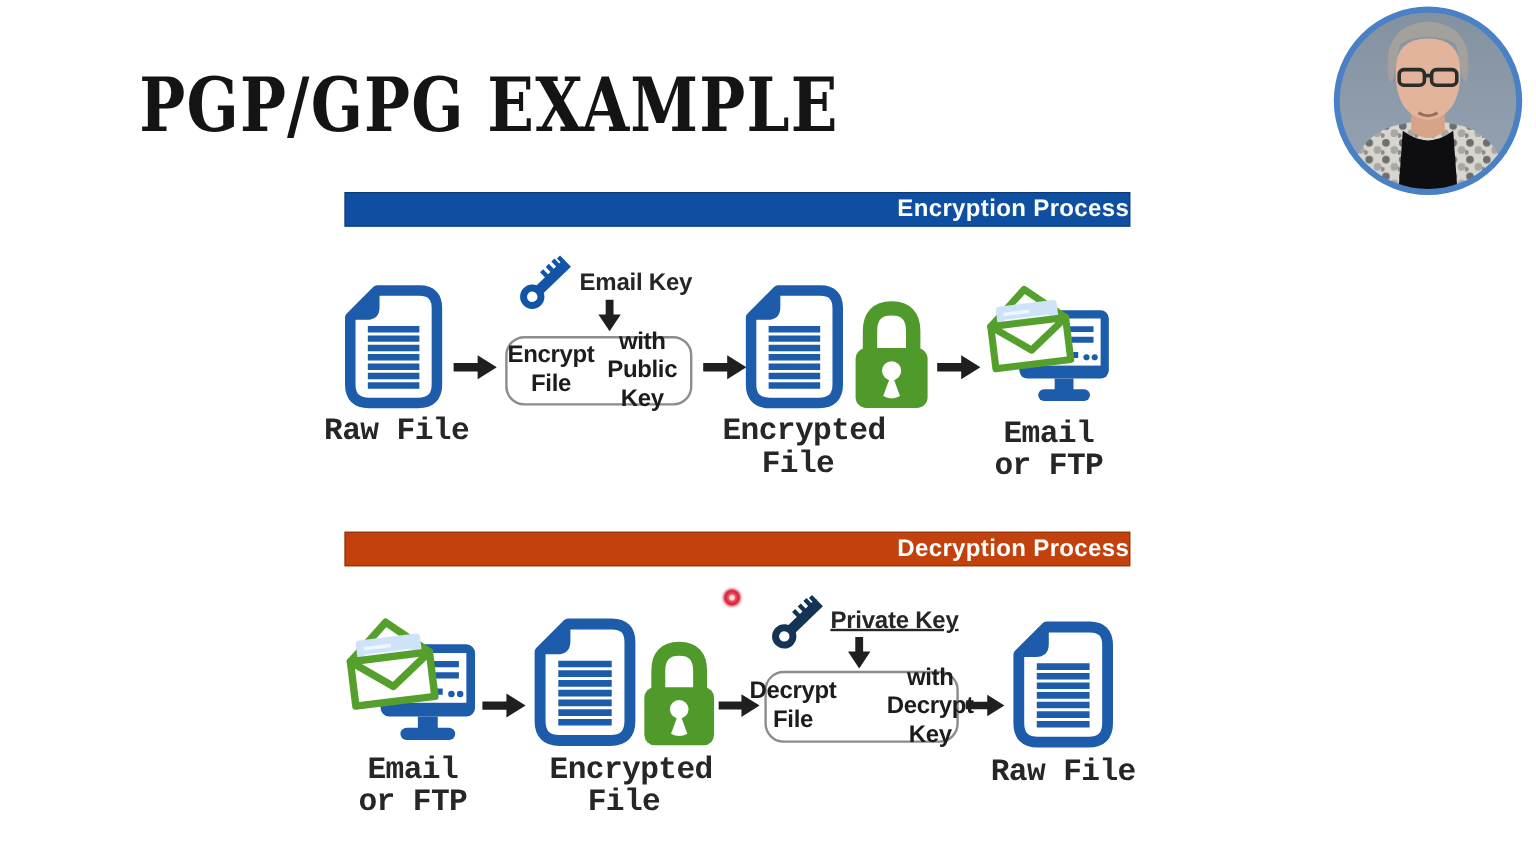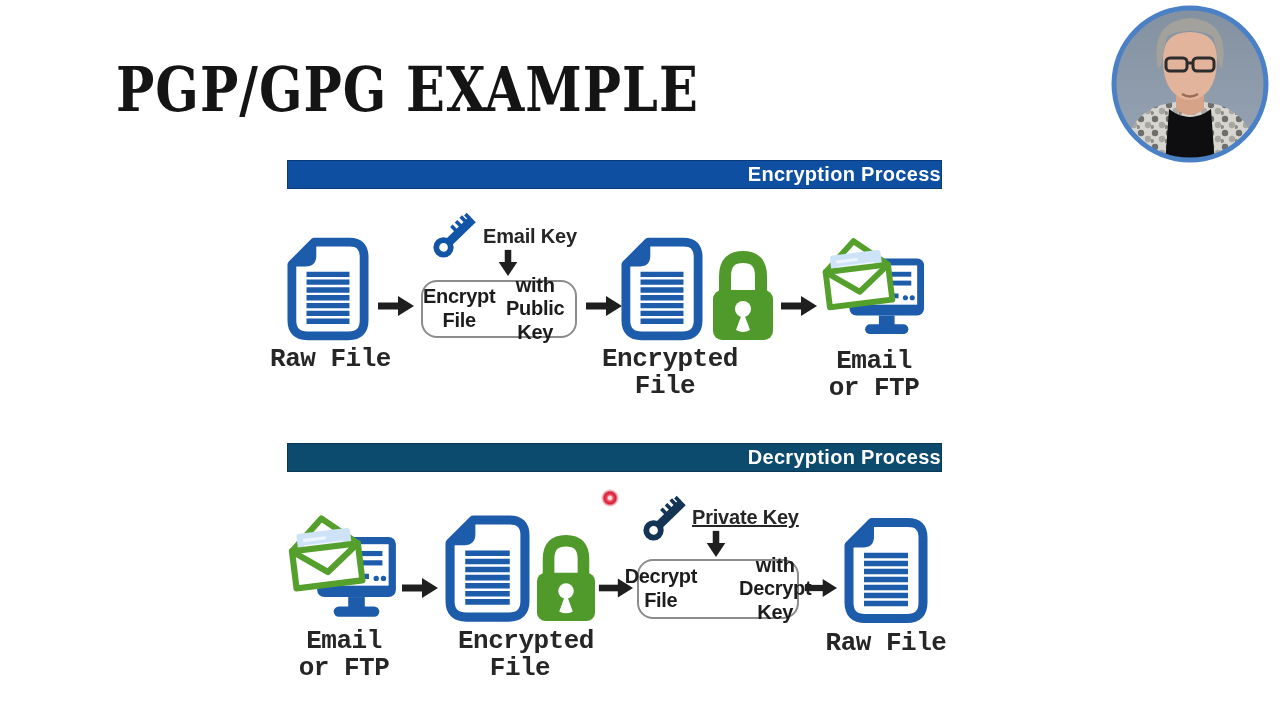--- a/index.html
+++ b/index.html
@@ -14,21 +14,21 @@
     transform:scaleY(1.22); transform-origin:left top;
   }
 
   .band {
     position:absolute; left:287px; width:655px; height:29px;
     display:flex; align-items:center; justify-content:flex-end;
     color:#ffffff; font-weight:700; font-size:20px; letter-spacing:.3px;
     border:1px solid rgba(0,0,0,.25);
   }
   .band.blue  { top:160px; background:#0e4fa1; }
-  .band.green { top:443px; background:#0c4a6e; }
+  .band.green { top:443px; background:#c2410c; }
 
   .abs { position:absolute; }
 
   .label {
     position:absolute; color:#262626; font-weight:700; text-align:center;
     font-size:26px; line-height:1.04; letter-spacing:-.5px;font-family:Liberation Mono, monospace;
   }
   .label span { display:block; }
 
   .keylabel {

